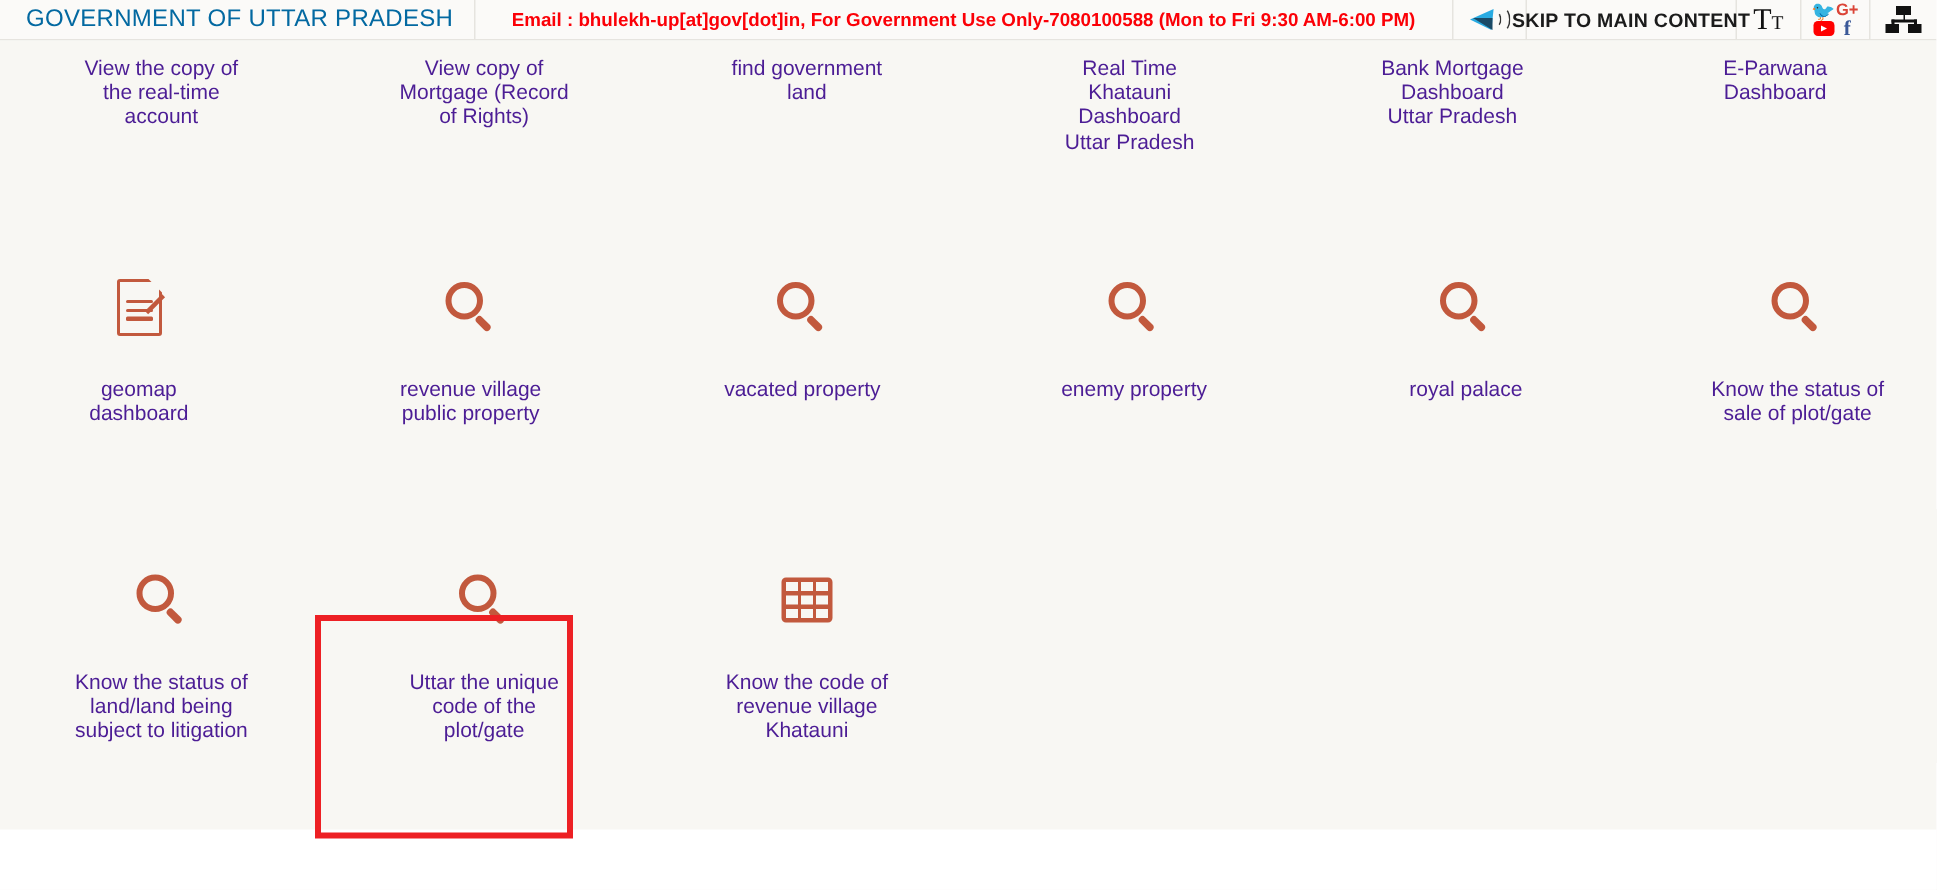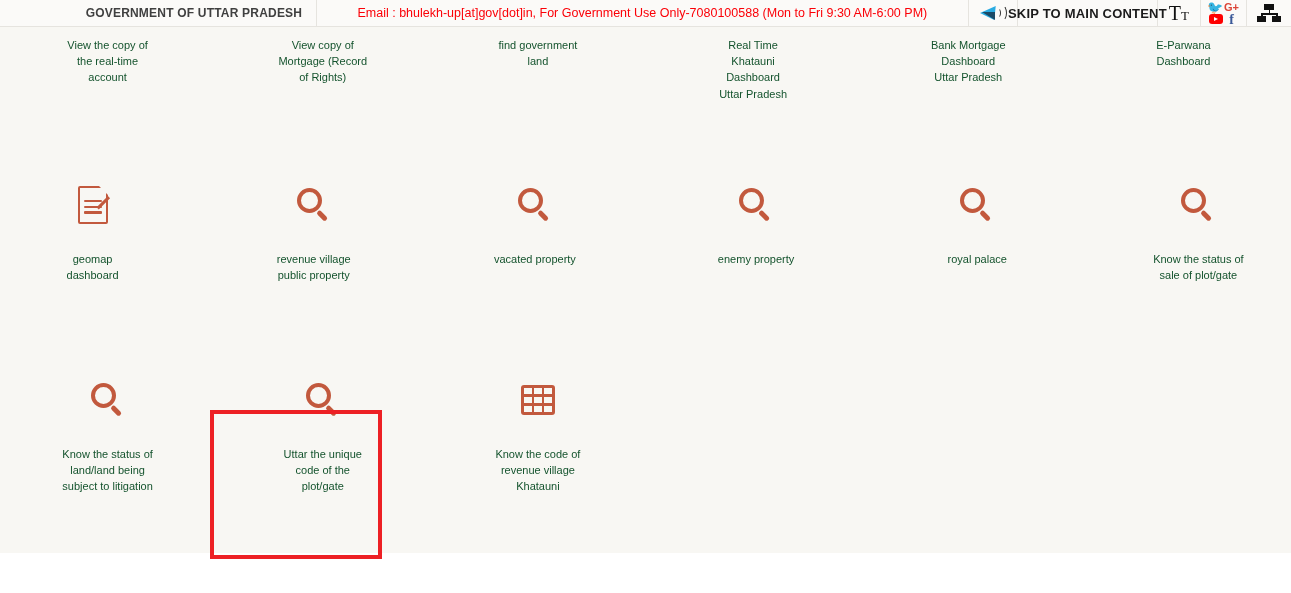--- a/index.html
+++ b/index.html
@@ -34,29 +34,29 @@
     align-items: center;
     justify-content: center;
     height: 26px;
     border-right: 1px solid #e6e4df;
     padding: 0 10px;
   }
   .tb-govt {
     width: 355px;
     justify-content: flex-end;
     padding-right: 14px;
-    font-size: 12px;
-    font-weight: bold;
+    font-size: 16px;
+    font-weight: normal;
     letter-spacing: .2px;
-    color: #404040;
+    color: #0369a1;
   }
   .tb-email {
     width: 733px;
     font-size: 12.5px;
-    font-weight: normal;
+    font-weight: bold;
     color: #fb0007;
     white-space: nowrap;
   }
   .tb-audio { width: 53px; }
   .tb-skip {
     width: 140px;
     font-size: 13px;
     font-weight: bold;
     letter-spacing: .2px;
     color: #1b1b1b;
@@ -162,23 +162,23 @@
   .tile {
     position: relative;
     display: flex;
     flex-direction: column;
     align-items: center;
     padding-top: 10px;
     cursor: pointer;
   }
 
   .tile-label {
-    font-size: 11px;
+    font-size: 14px;
     line-height: 16.2px;
-    color: #14532d;
+    color: #4c1d95;
     text-align: center;
     white-space: pre-line;
     max-width: 175px;
   }
 
   .icon-wrap {
     height: 56px;
     display: flex;
     align-items: center;
     justify-content: center;

